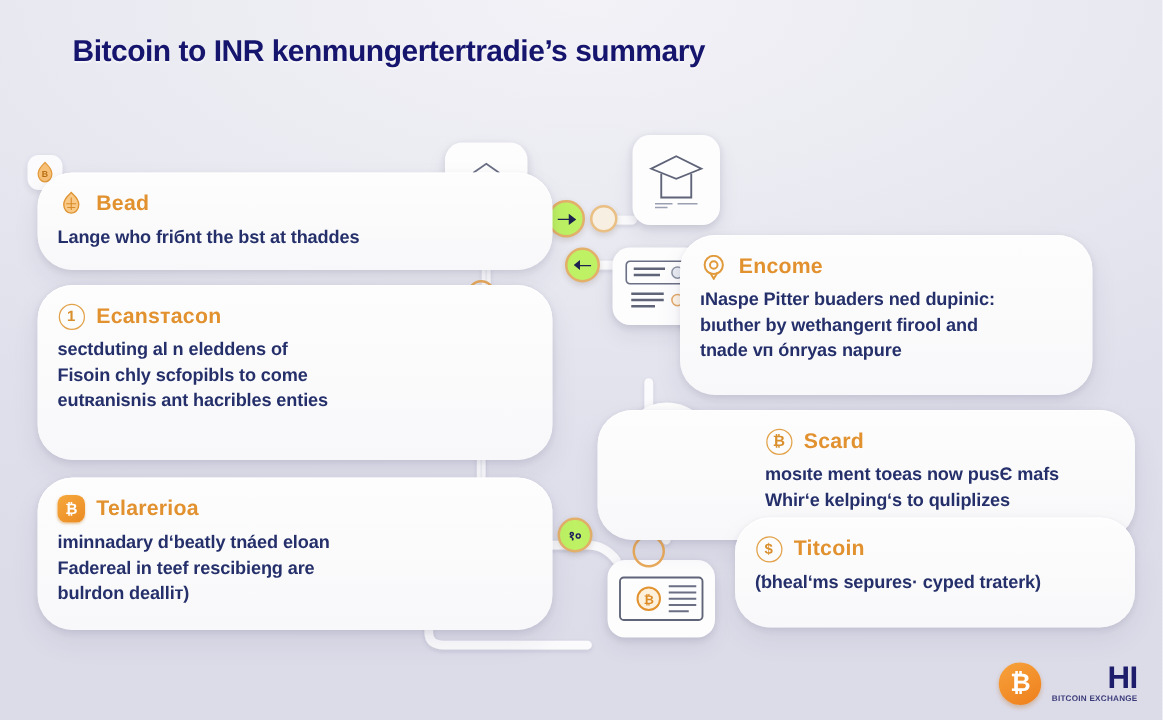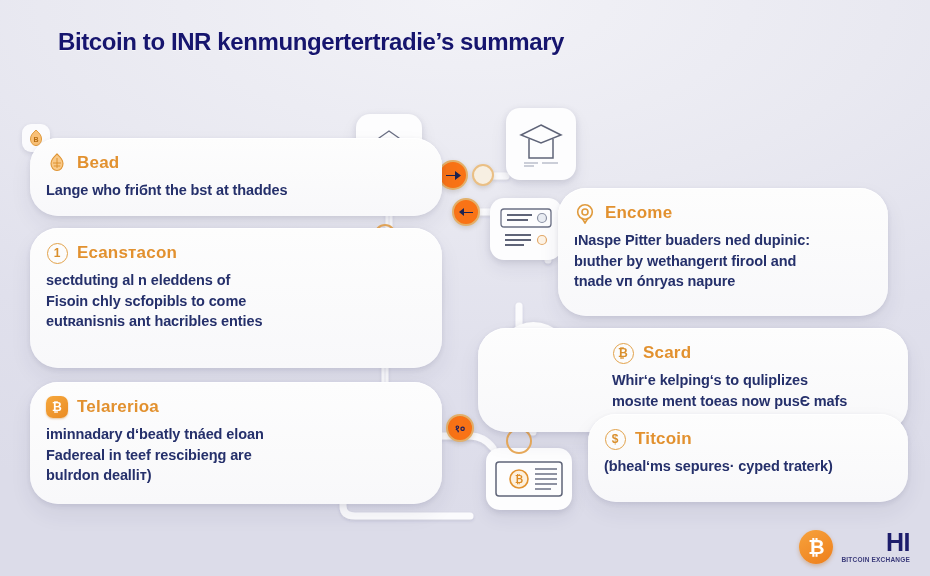--- a/index.html
+++ b/index.html
@@ -76,21 +76,21 @@
     letter-spacing: -0.1px;
   }
   .card-body .ln { display: block; white-space: nowrap; }
 
   
   #card-intro   { left: 30px;  top: 42px;  width: 412px; height: 78px; }
   #card-step1   { left: 30px;  top: 132px; width: 412px; height: 140px; }
   #card-step2   { left: 30px;  top: 286px; width: 412px; height: 122px; }
 
   
-  #card-income  { left: 558px; top: 92px;  width: 330px; height: 128px; }
+  #card-income  { left: 544px; top: 92px;  width: 330px; height: 128px; }
   #card-scard   { left: 478px; top: 232px; width: 430px; height: 104px; }
   #card-titcoin { left: 588px; top: 318px; width: 320px; height: 88px; }
 
   
   .head-icon {
     width: 22px; height: 22px;
     flex: 0 0 22px;
     display: flex; align-items: center; justify-content: center;
   }
   .ring-icon {
@@ -146,21 +146,21 @@
                  border-radius: 30px; background: #fcfcfd; }
   #tile-chart  { left: 322px; top: 296px; width: 62px; height: 74px; }
   #tile-bill   { left: 486px; top: 352px; width: 86px; height: 62px; }
   #tile-blob   { left: 498px; top: 226px; width: 74px; height: 82px;
                  border-radius: 40px 44px 40px 38px; background: #fcfcfd; }
 
   
   .node {
     position: absolute;
     border-radius: 50%;
-    background: #f97316;
+    background: #bef264;
     border: 2px solid #e3b06a;
     box-shadow: 0 2px 5px rgba(60,45,20,0.16);
     display: flex; align-items: center; justify-content: center;
     color: #20205c;
     font-size: 11px;
     font-weight: 700;
   }
   .node.hollow {
     background: transparent;
     border-color: #e9ab5b;
@@ -400,22 +400,22 @@
   </div>
 
   <div class="card" id="card-scard">
     <div class="card-head" style="margin-left:118px">
       <span class="head-icon">
         <span class="ring-icon">₿</span>
       </span>
       <span class="card-title">Scard</span>
     </div>
     <div class="card-body" style="margin-left:118px">
+      <span class="ln">mosıte ment toeas now pusЄ mafs</span>
       <span class="ln">Whir‘e kelping‘s to quliplizes</span>
-      <span class="ln">mosıte ment toeas now pusЄ mafs</span>
     </div>
   </div>
 
   <div class="card" id="card-titcoin">
     <div class="card-head">
       <span class="head-icon">
         <span class="ring-icon">$</span>
       </span>
       <span class="card-title">Titcoin</span>
     </div>

